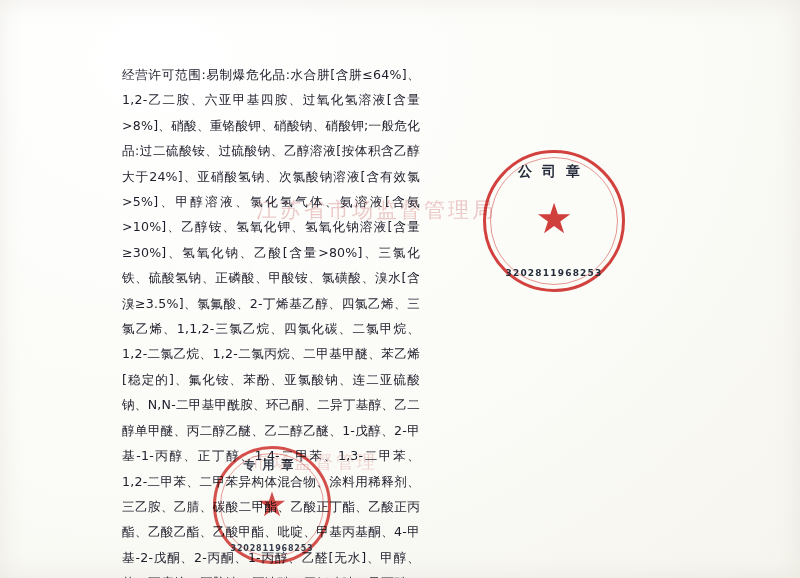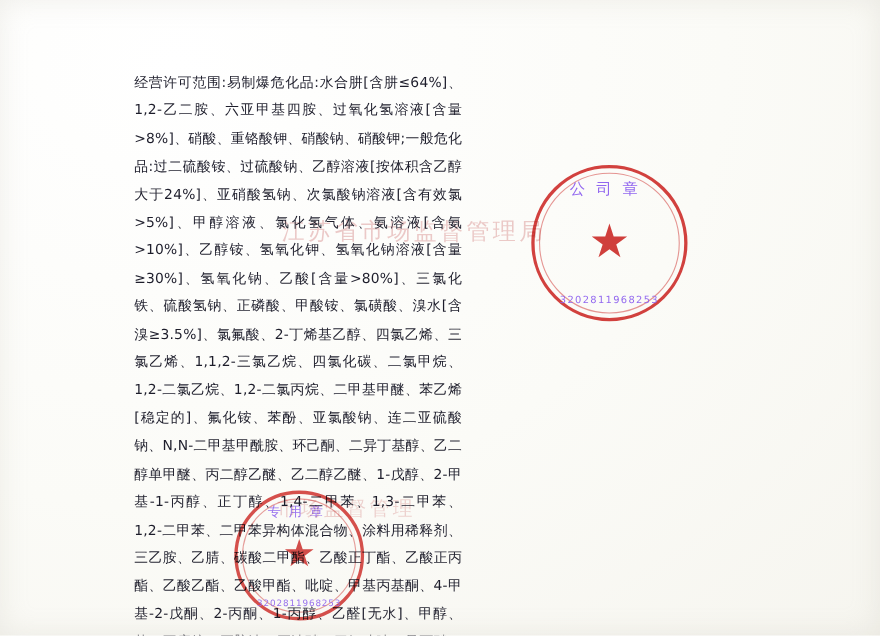--- a/index.html
+++ b/index.html
@@ -82,22 +82,22 @@
     color: #cf2f2c;
     font-size: 42px;
     line-height: 1;
   }
   .stamp .arc-top,
   .stamp .arc-bot {
     position: absolute;
     left: 0;
     width: 100%;
     text-align: center;
-    color: #8b5cf6;
-    font-weight: normal;
+    color: #0f172a;
+    font-weight: bold;
     font-family: "DejaVu Sans", sans-serif;
   }
   .stamp .arc-top {
     top: 13px;
     font-size: 13px;
     letter-spacing: 9px;
   }
   .stamp .arc-bot {
     bottom: 14px;
     font-size: 9px;

